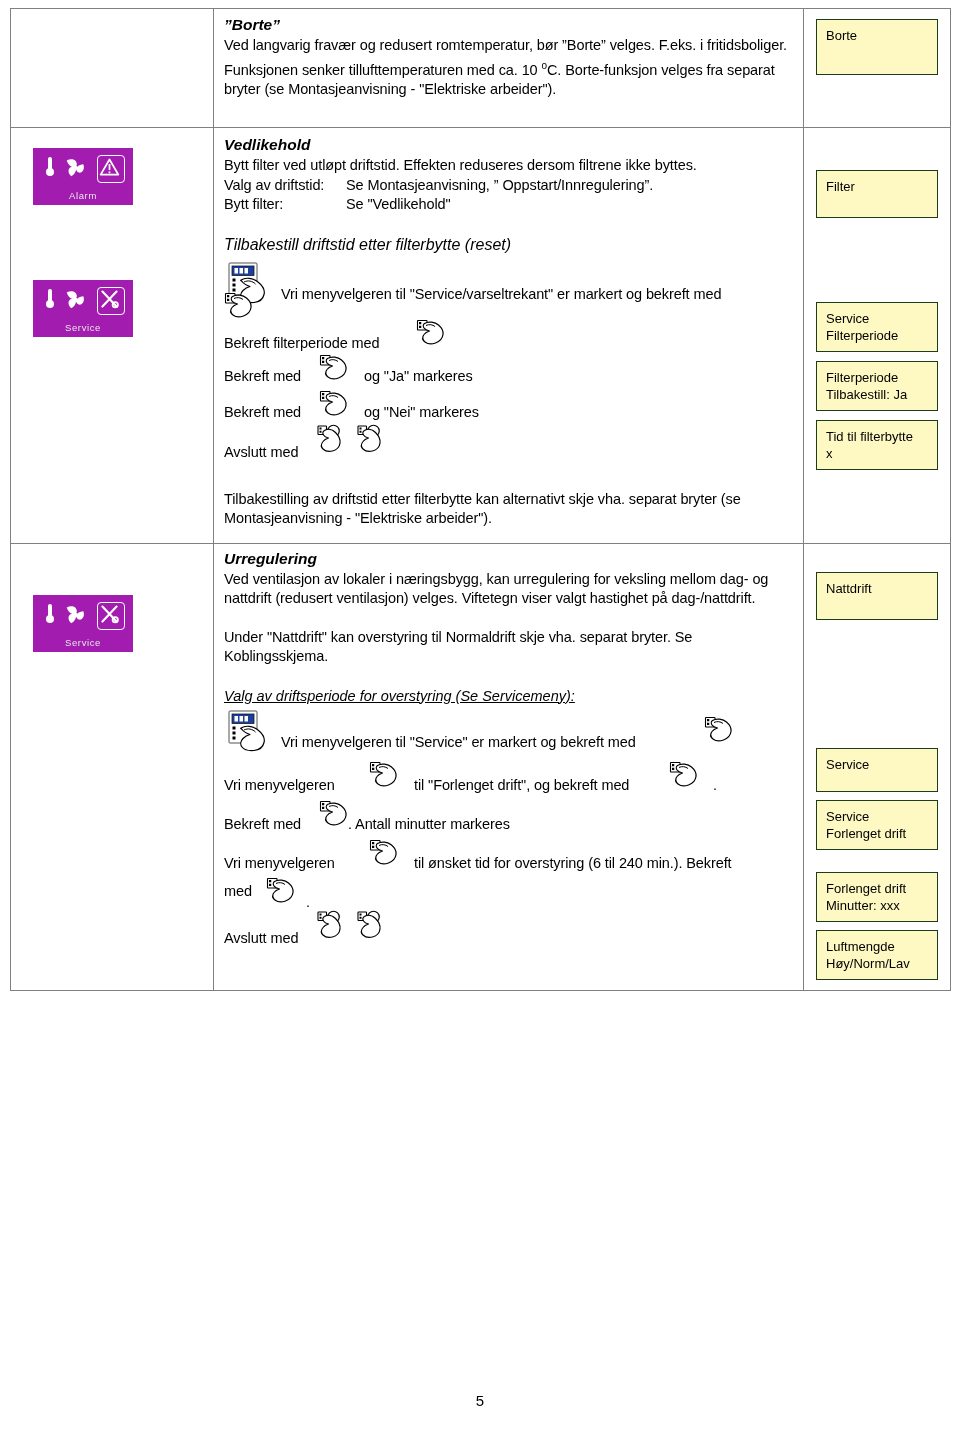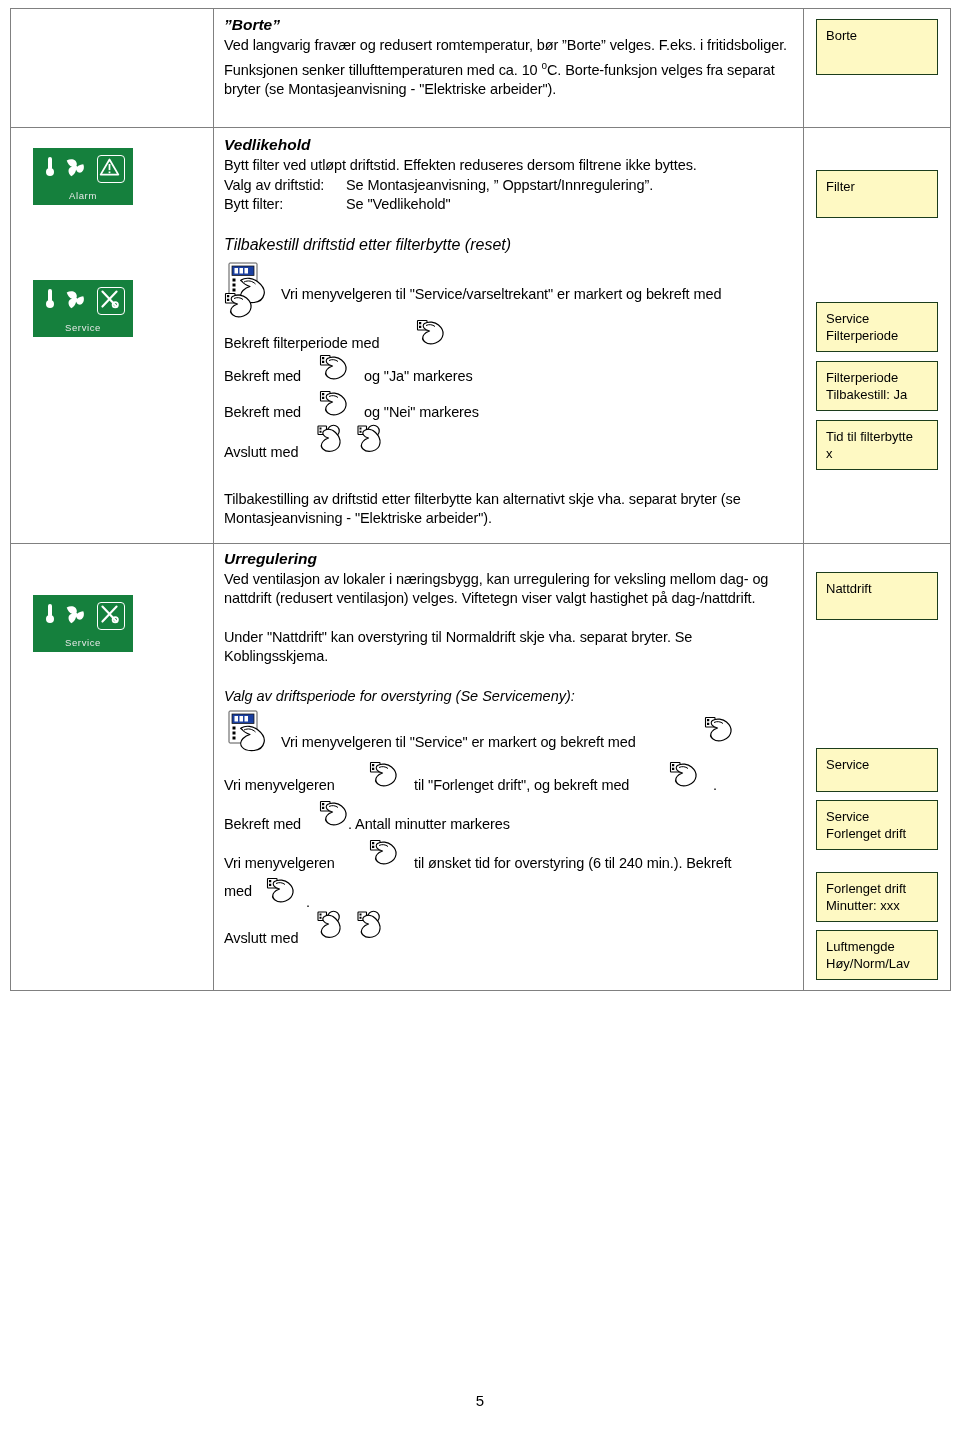--- a/index.html
+++ b/index.html
@@ -52,20 +52,21 @@
   }
   .head-bi-lg {
     font-size: 16px;
     font-weight: normal;
     font-style: italic;
     line-height: 22px;
   }
   .head-u {
     font-size: 14.5px;
     font-style: italic;
+    text-decoration: underline;
     line-height: 20px;
   }
   .sup { font-size: 10px; vertical-align: super; }
   .spacer-line { height: 19px; }
 
   .tab-row { display: block; }
   .tab-label { display: inline-block; width: 122px; }
 
   
   .green-box {
@@ -79,21 +80,21 @@
   }
   .gb-h56 { height: 56px; }
   .gb-h48 { height: 48px; }
   .gb-h44 { height: 44px; }
   .gb-auto { height: auto; }
 
   
   .lcd {
     width: 100px;
     height: 57px;
-    background: #15803d;
+    background: #a21caf;
     position: relative;
     box-sizing: border-box;
   }
   .lcd-therm {
     position: absolute;
     left: 13px; top: 9px;
     width: 7px; height: 20px;
   }
   .lcd-therm .stem {
     position: absolute; left: 2px; top: 0;

